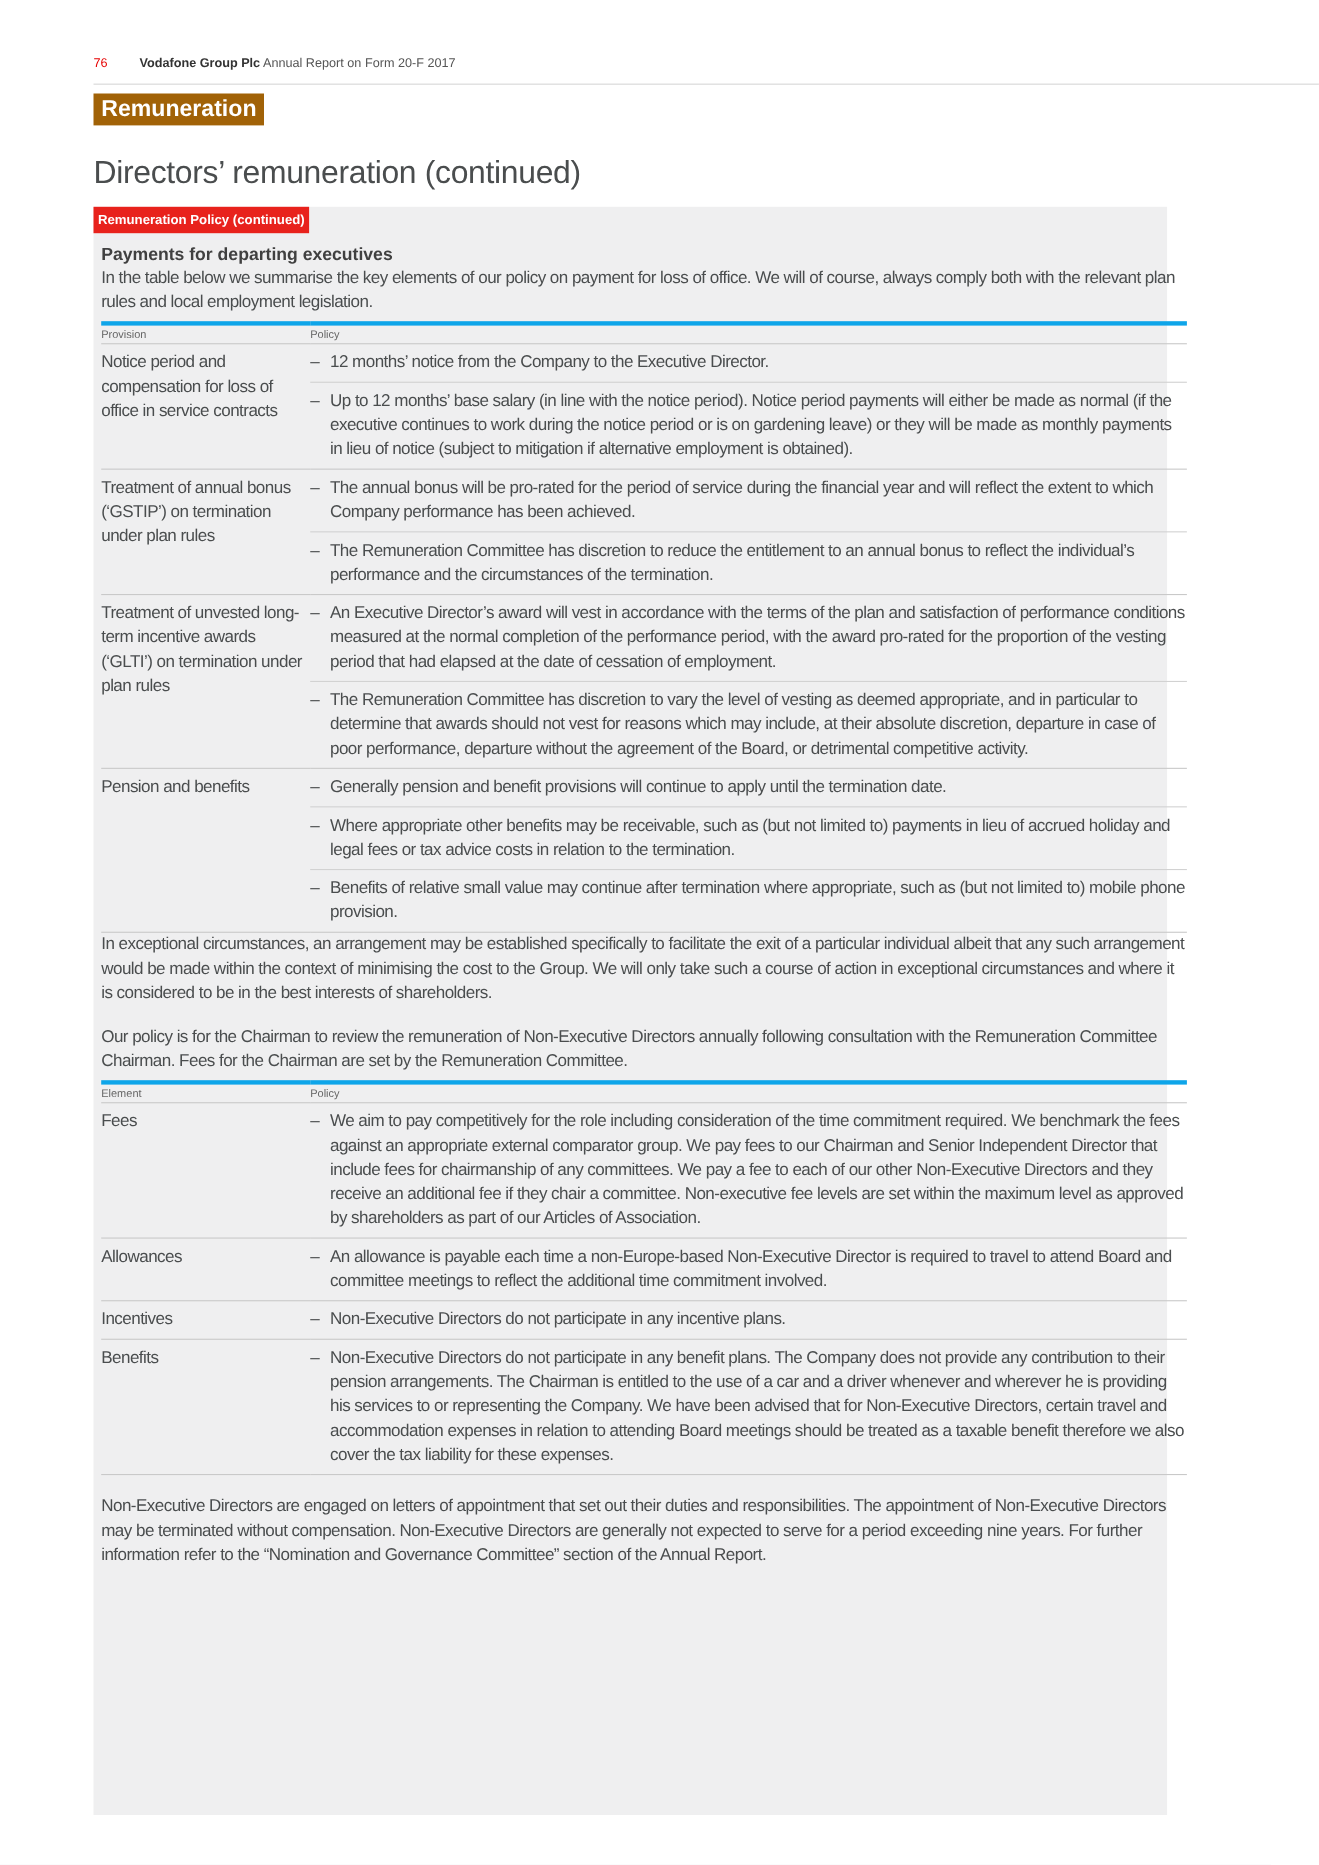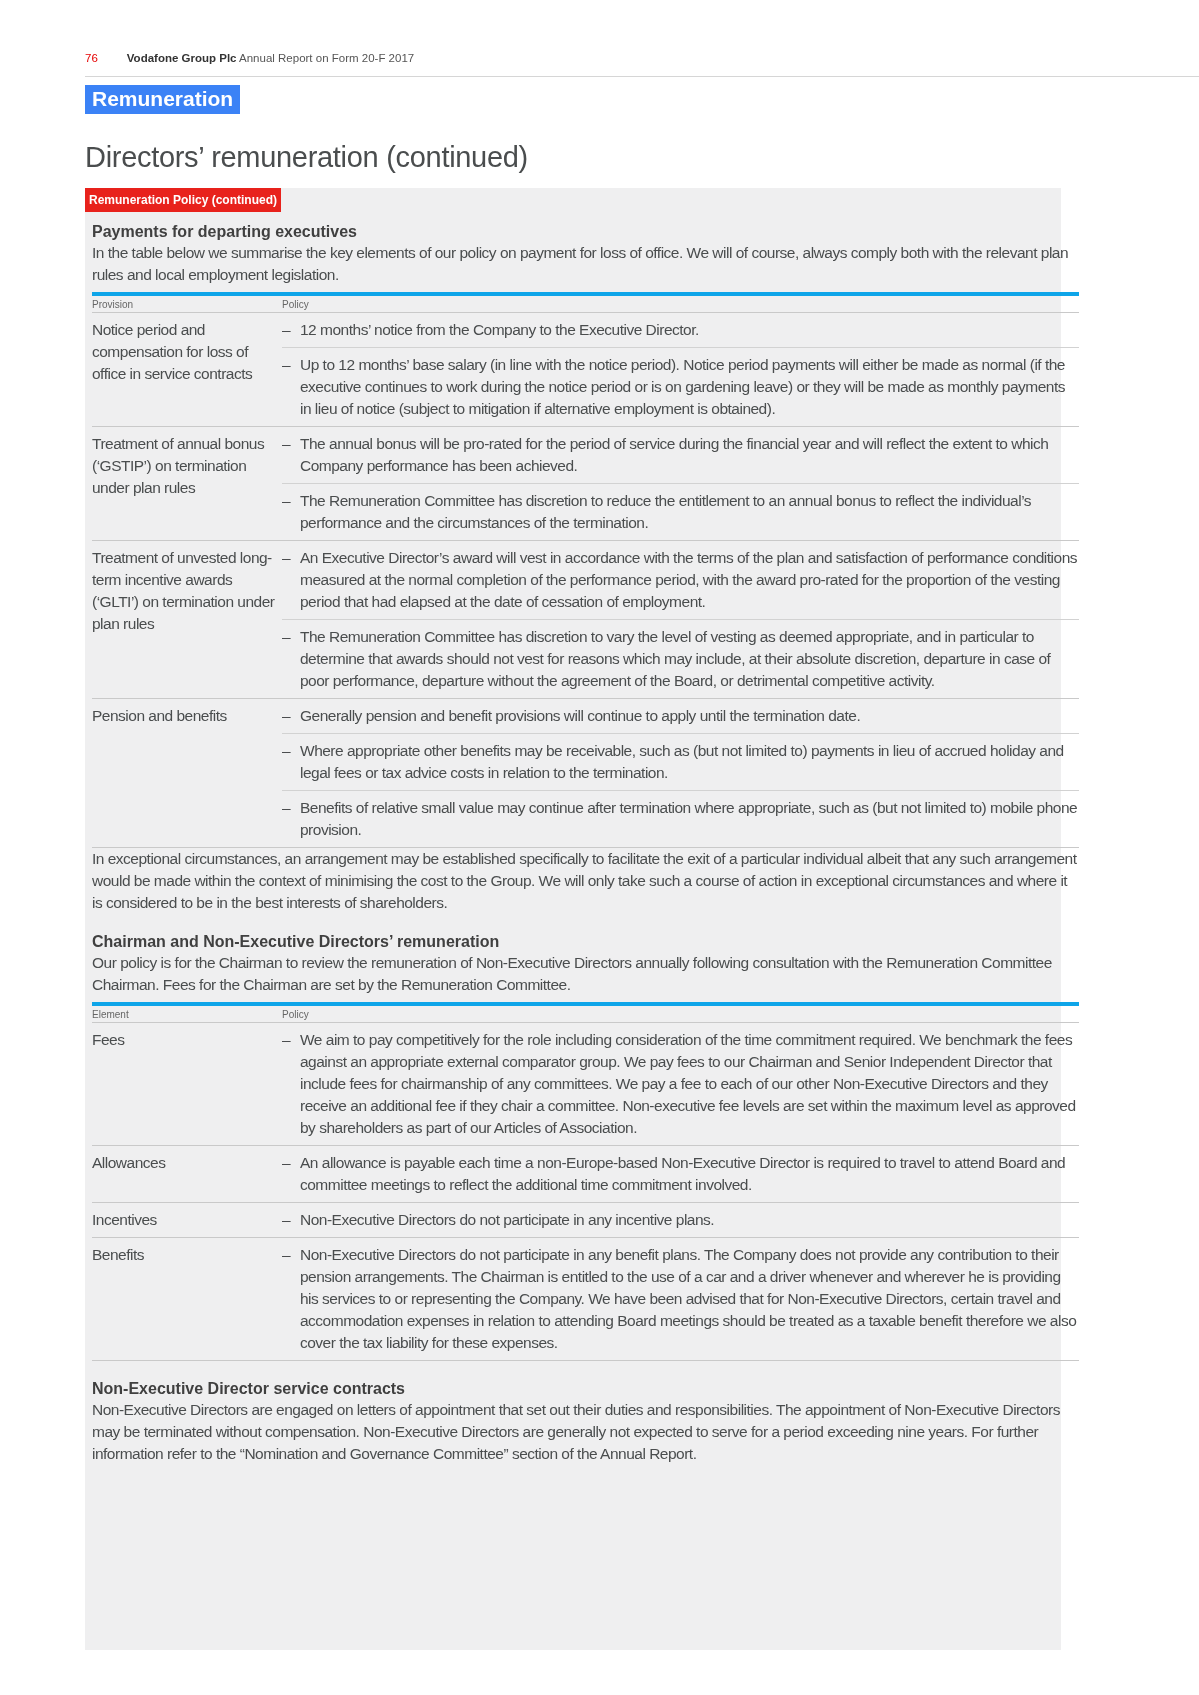--- a/index.html
+++ b/index.html
@@ -3,21 +3,21 @@
 <meta charset="utf-8">
 <style>
   html, body { margin:0; padding:0; background:#ffffff; }
   body { width:1199px; height:1695px; position:relative; overflow:hidden;
          font-family:"Liberation Sans", sans-serif; color:#4a4d4e; }
   .header { position:absolute; left:85px; top:52px; right:0; height:24px;
             border-bottom:1px solid #d6d6d6; font-size:11.5px; }
   .header .pageno { color:#e60000; font-weight:normal; margin-right:29px; }
   .header .company { color:#333; font-weight:bold;margin-top:10px; }
   .header .report { color:#555; }
-  .section-tag { position:absolute; left:85px; top:85px; background:#3b82f6;
+  .section-tag { position:absolute; left:85px; top:85px; background:#a16207;
                  color:#fff; font-weight:bold; font-size:21px; padding:2px 7px 3px 7px; }
   .page-title { position:absolute; left:85px; top:122px; font-size:29px; color:#4a4d4e; font-weight:normal; letter-spacing:-0.3px; }
   .panel { position:absolute; left:85px; top:188px; width:976px; height:1462px; background:#efeff0; }
   .panel-tag { position:absolute; left:0; top:0; background:#e8221c; color:#fff;
                font-weight:bold; font-size:12px; padding:5px 4px 5px 4px; }
   .content { position:absolute; left:7px; top:34px; width:987px; }
   h2 { color:#404040; font-size:16px; font-weight:bold; margin:0; line-height:20px; }
   p.lead { margin:0; font-size:15.5px; line-height:22px; letter-spacing:-0.5px; color:#4a4d4e; }
   table.policy { width:100%; border-collapse:collapse; margin-top:6px; }
   table.policy th { font-size:10px; font-weight:normal; color:#666; text-align:left;
@@ -112,21 +112,20 @@
                 <span class="txt">Benefits of relative small value may continue after termination where appropriate, such as (but not limited to) mobile phone provision.</span>
               </div>
             </td>
           </tr>
         </tbody>
     </table>
 
     <p class="lead para">In exceptional circumstances, an arrangement may be established specifically to facilitate the exit of a particular individual albeit that any such arrangement would be made within the context of minimising the cost to the Group. We will only take such a course of action in exceptional circumstances and where it is considered to be in the best interests of shareholders.</p>
 
     <div class="spacer"></div>
-    <h2>Chairman and Non-Executive Directors’ remuneration</h2>
     <p class="lead">Our policy is for the Chairman to review the remuneration of Non-Executive Directors annually following consultation with the Remuneration Committee Chairman. Fees for the Chairman are set by the Remuneration Committee.</p>
 
     <table class="policy">
       <thead>
         <tr>
           <th>Element</th>
           <th>Policy</th>
         </tr>
       </thead>
       <tbody id="ned-body">
@@ -163,16 +162,15 @@
               <div class="bullet">
                 <span class="dash">–</span>
                 <span class="txt">Non-Executive Directors do not participate in any benefit plans. The Company does not provide any contribution to their pension arrangements. The Chairman is entitled to the use of a car and a driver whenever and wherever he is providing his services to or representing the Company. We have been advised that for Non-Executive Directors, certain travel and accommodation expenses in relation to attending Board meetings should be treated as a taxable benefit therefore we also cover the tax liability for these expenses.</span>
               </div>
             </td>
           </tr>
         </tbody>
     </table>
 
     <div class="spacer"></div>
-    <h2>Non-Executive Director service contracts</h2>
     <p class="lead">Non-Executive Directors are engaged on letters of appointment that set out their duties and responsibilities. The appointment of Non-Executive Directors may be terminated without compensation. Non-Executive Directors are generally not expected to serve for a period exceeding nine years. For further information refer to the “Nomination and Governance Committee” section of the Annual Report.</p>
   </div>
 </div>
 
 </body></html>

